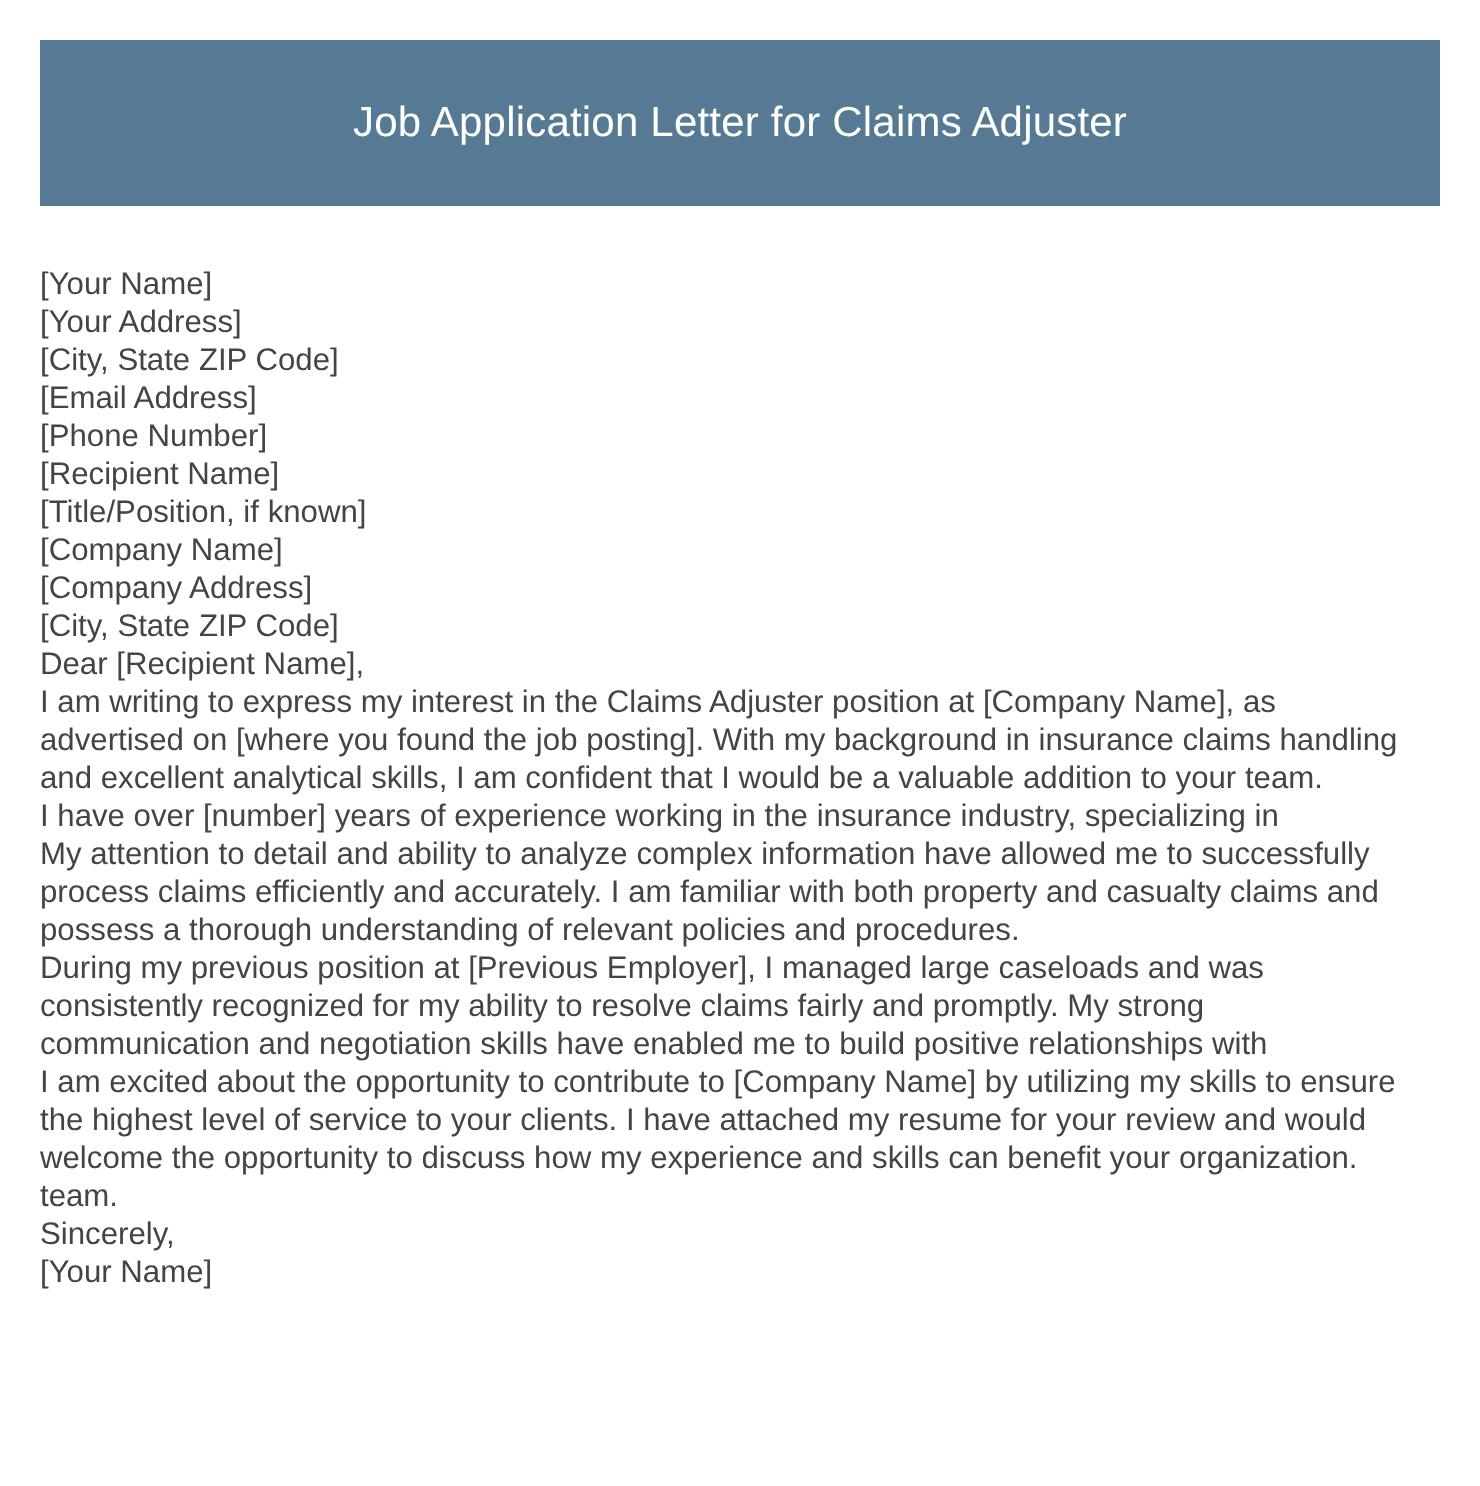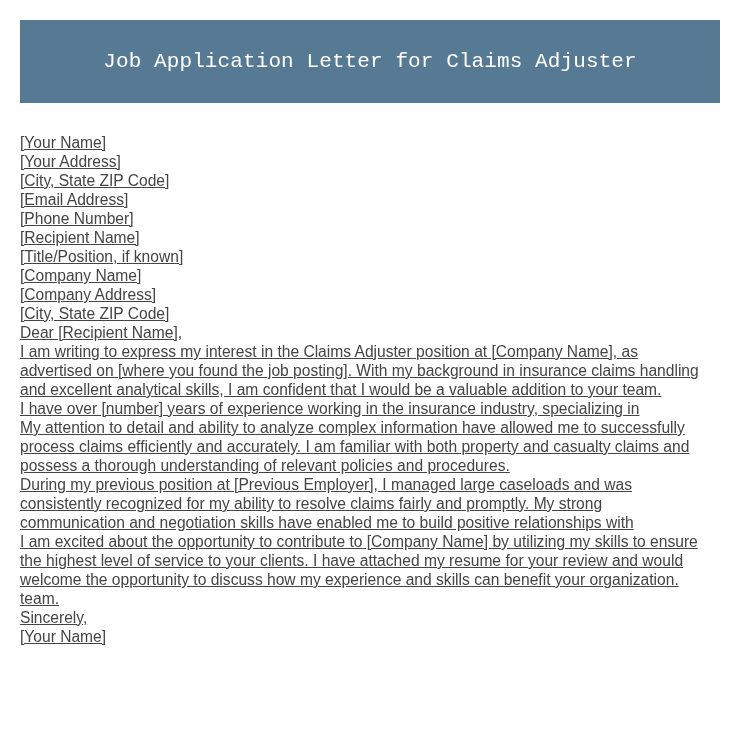--- a/index.html
+++ b/index.html
@@ -21,36 +21,35 @@
       width: 700px;
       height: 83px;
       background: #577a94;
       display: flex;
       align-items: center;
       justify-content: center;
     }
     .header-title {
       color: #ffffff;
       font-size: 21px;
-      font-family: Liberation Mono, monospace;
+      font-family: Liberation Sans, sans-serif;
       letter-spacing: 0.1px;
     }
     .letter {
       position: absolute;
       left: 20px;
       top: 133px;
       width: 705px;
       color: #444444;
       font-size: 15.6px;
       line-height: 19px;
     }
     .line {
       display: block;
       white-space: nowrap;
-      text-decoration: underline;
     }
     .para {
       display: block;
     }
   </style>
 </head>
 <body>
 
 <div class="header">
   <div class="header-title">Job Application Letter for Claims Adjuster</div>

